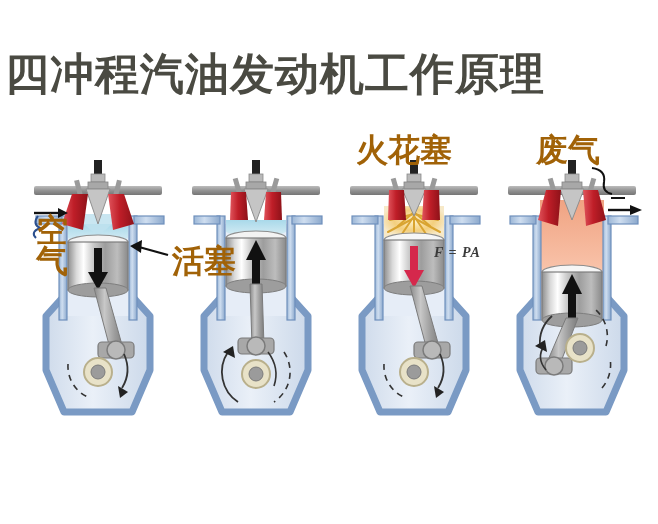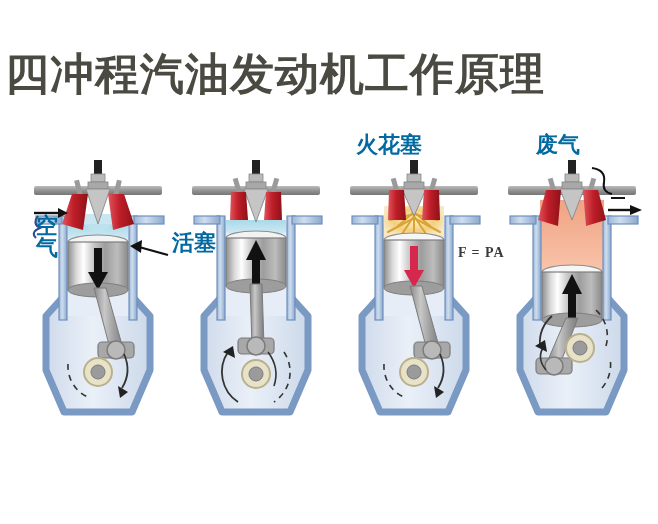--- a/index.html
+++ b/index.html
@@ -21,38 +21,38 @@
     letter-spacing:1px;
     color:#4a4a42;
     font-family:"DejaVu Sans","Liberation Sans",sans-serif;
     white-space:nowrap;
   }
 
   .stage{position:absolute;left:0;top:120px;width:658px;height:340px;}
 
   .callout{
     position:absolute;
-    font-size:22px;
+    font-size:32px;
     font-weight:bold;
-    color:#0369a1;
+    color:#a16207;
     font-family:"DejaVu Sans","Liberation Sans",sans-serif;
     white-space:nowrap;
     line-height:1.0;
   }
   .callout.stacked{line-height:0.98;}
 
   .formula{
     position:absolute;
     font-size:14px;
+    font-style:italic;
     font-weight:bold;
     color:#3b3b3b;
     font-family:"Liberation Serif","DejaVu Serif",serif;
     letter-spacing:1px;
     white-space:nowrap;
-    margin-left:24px;
   }
   svg{display:block;}
 </style>
 </head>
 <body>
 
 <div id="page">
 
   <div class="title">四冲程汽油发动机工作原理</div>
 
@@ -363,21 +363,21 @@
         <line x1="414" y1="46" x2="414" y2="40" stroke="#111" stroke-width="0"></line>
       </g>
 
     </svg>
 
     <div class="callout stacked" style="left:36px;top:95px;">
       <div>空</div>
       <div>气</div>
     </div>
 
-    <div class="callout" style="left:172px;top:112px;">活塞</div>
+    <div class="callout" style="left:172px;top:128px;font-family:Liberation Mono, monospace;">活塞</div>
 
     <div class="callout" style="left:356px;top:14px;">火花塞</div>
 
     <div class="callout" style="left:536px;top:14px;">废气</div>
 
     <div class="formula" style="left:434px;top:125px;">F = PA</div>
 
   </div>
 </div>
 

